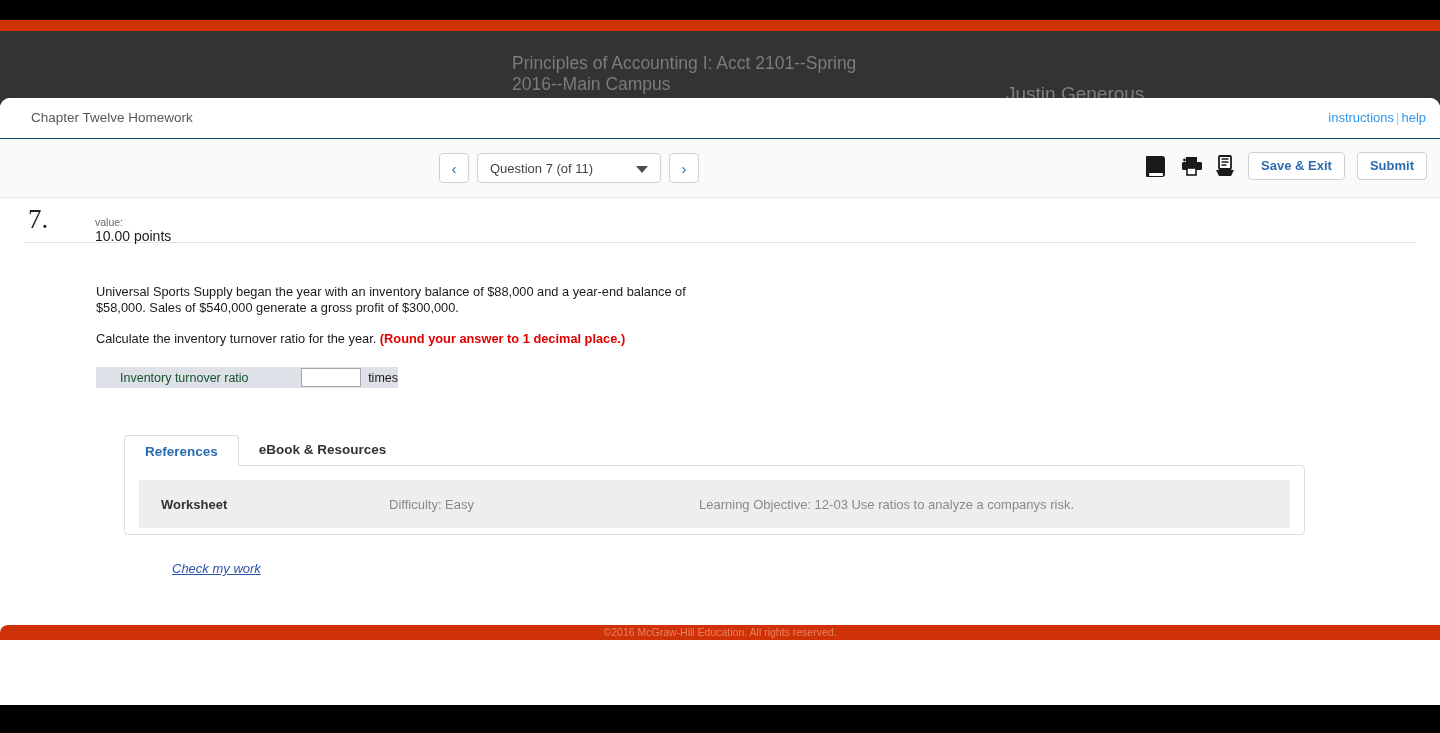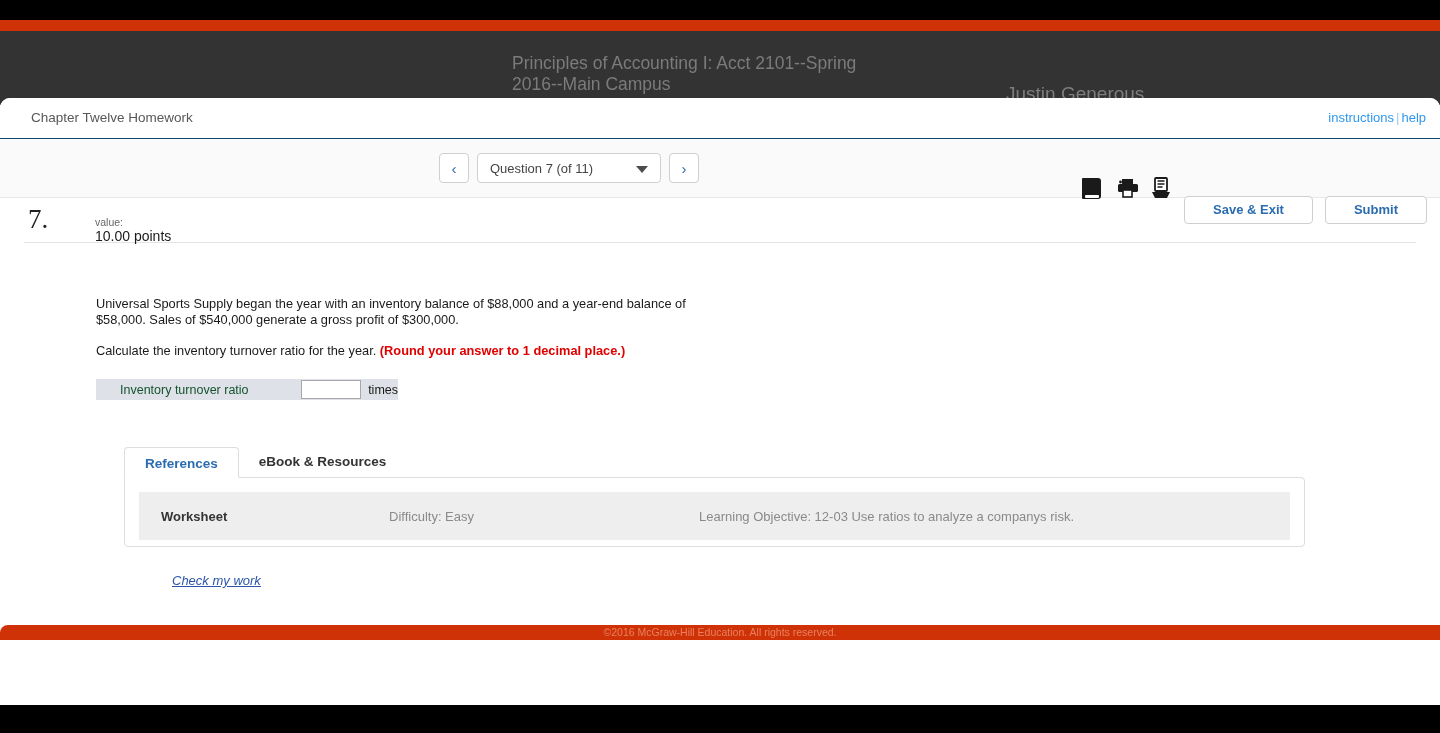--- a/index.html
+++ b/index.html
@@ -234,31 +234,30 @@
     position: absolute;
     left: 3px;
     bottom: 2px;
     width: 14px;
     height: 3px;
     background: #ffffff;
     border-radius: 1px;
   }
   .tool-btn {
     height: 28px;
-    padding: 0 28px;
+    padding: 0 12px;
     border: 1px solid #cfcfcf;
     border-radius: 4px;
     background: #ffffff;
     color: #2b6cb0;
     font-size: 13px;
     font-weight: bold;
     line-height: 26px;
     cursor: pointer;
     box-sizing: border-box;
-    margin-top: 44px;
   }
 
   
   .q-meta {
     position: relative;
     height: 44px;
     border-bottom: 1px solid #e3e3e3;
     margin: 0 24px;
   }
   .q-number {
@@ -281,21 +280,21 @@
     left: 71px;
     top: 30px;
     font-size: 14px;
     color: #1a1a1a;
   }
 
   
   .q-body {
     position: absolute;
     left: 96px;
-    top: 198px;
+    top: 186px;
     width: 1210px;
   }
   .q-text {
     font-size: 12.8px;
     line-height: 15.5px;
     color: #1a1a1a;
     width: 610px;
   }
   .q-text2 {
     margin-top: 16px;

